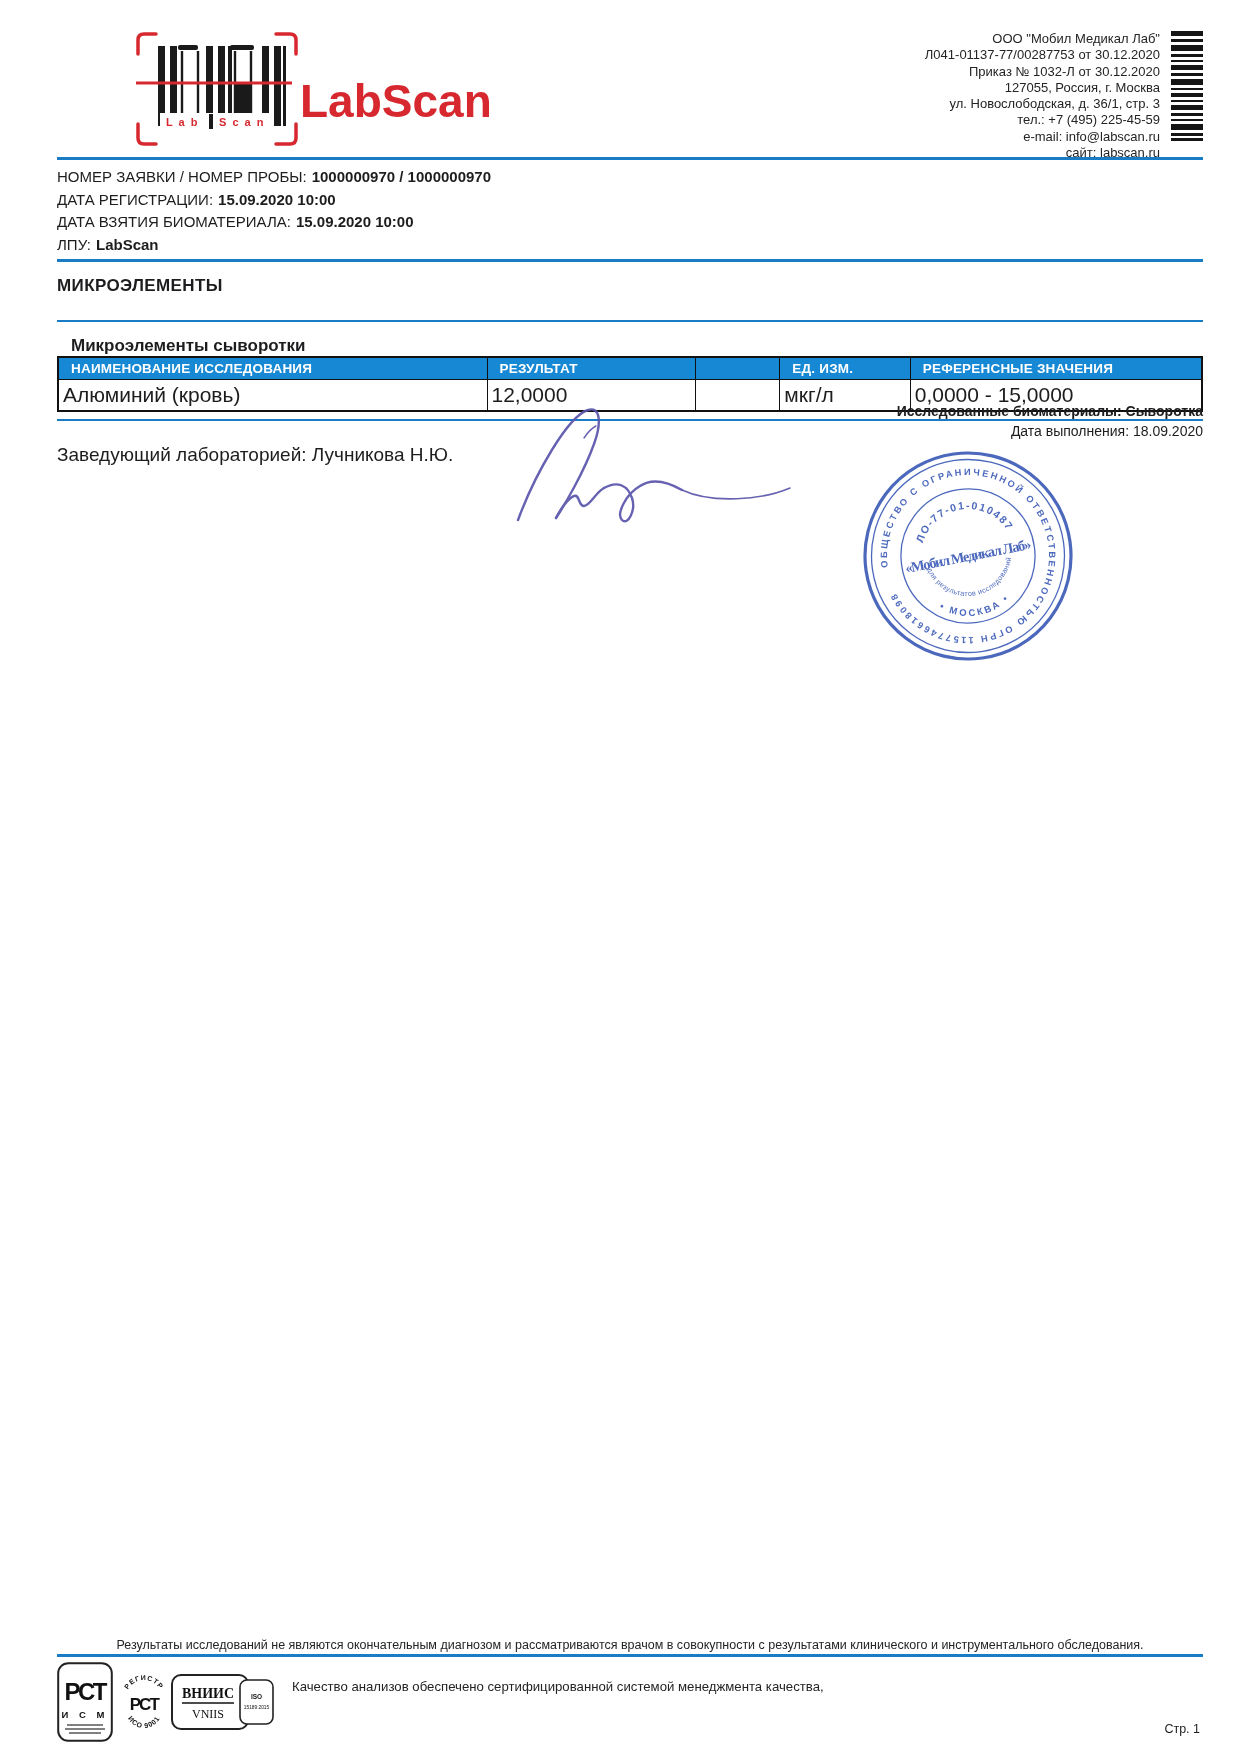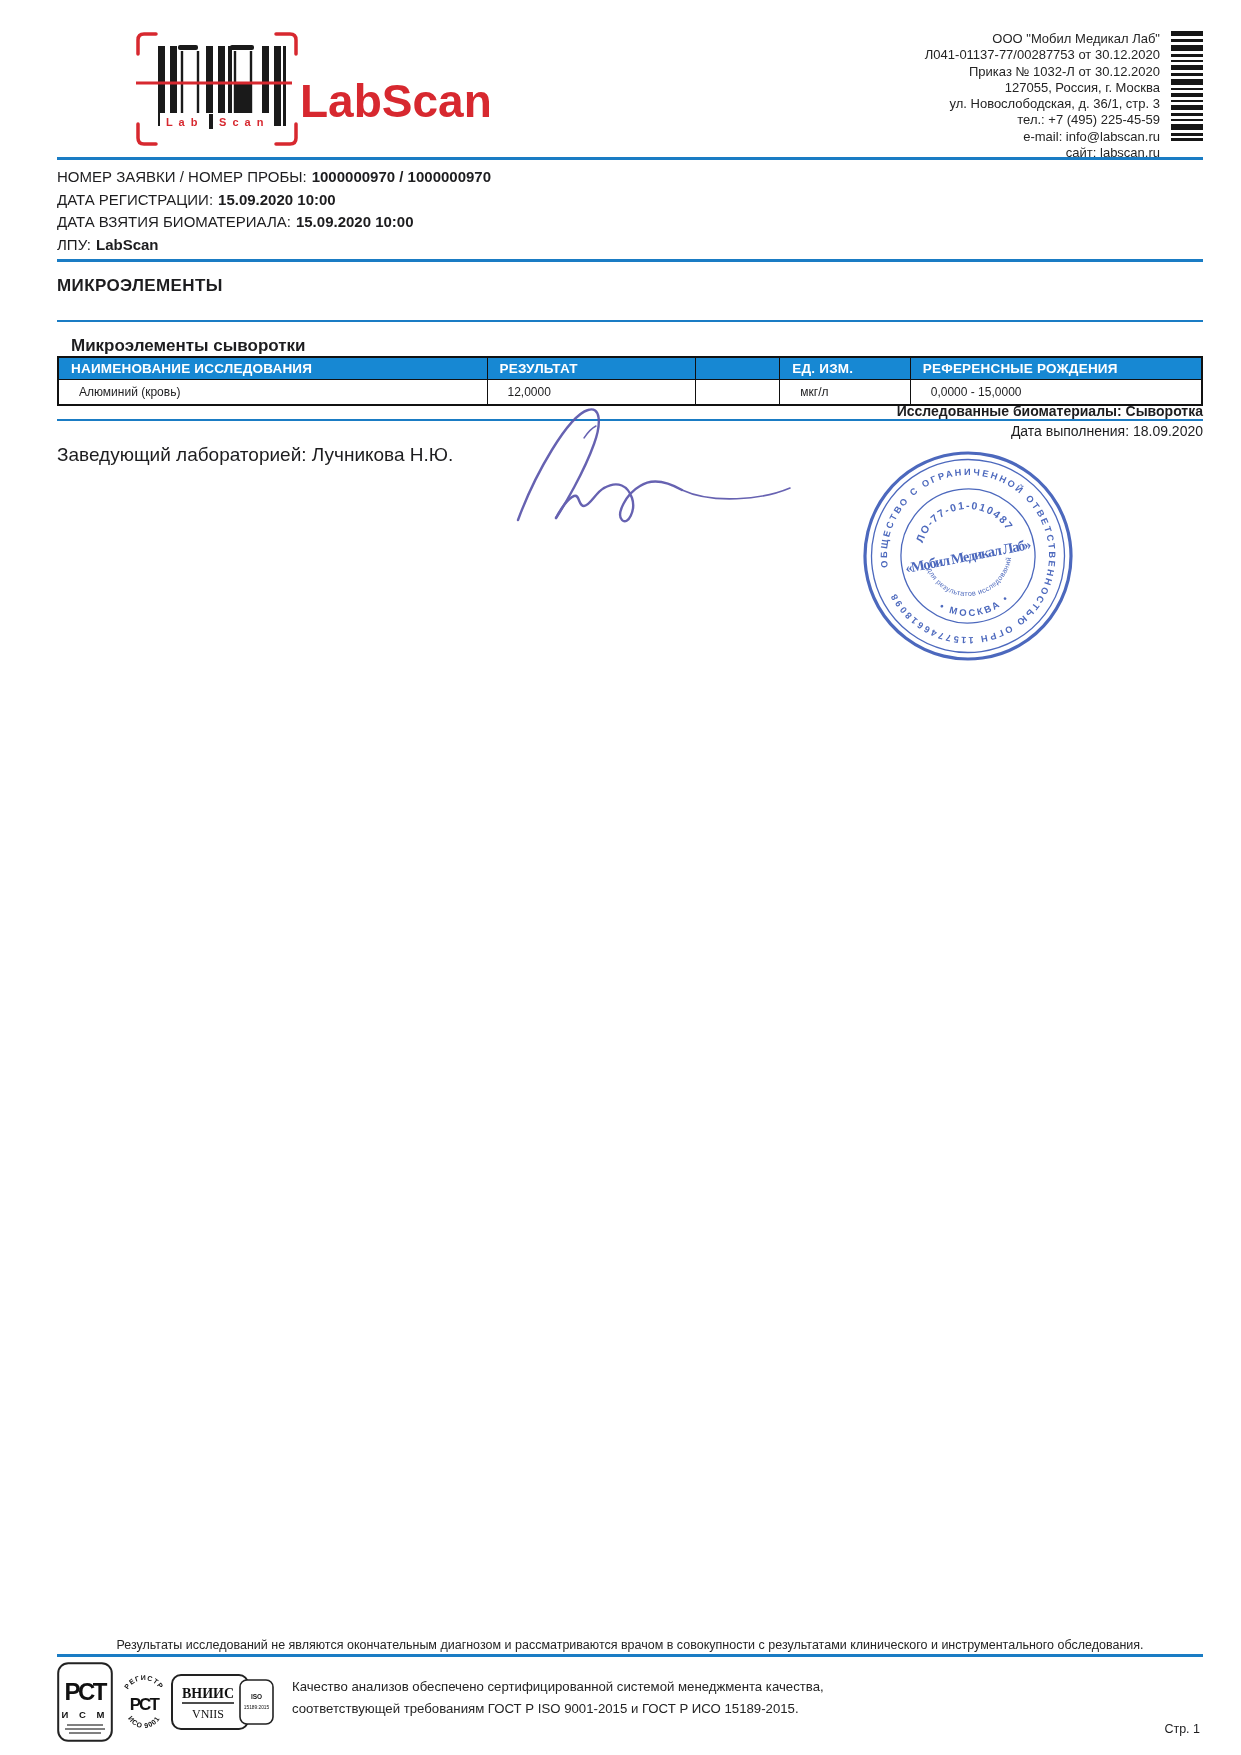--- a/index.html
+++ b/index.html
@@ -18,21 +18,21 @@
   .info-line b{margin-left:5px;}
   
   .title{position:absolute;left:57px;top:276px;width:1146px;text-align:left;
     font-size:17px;font-weight:bold;letter-spacing:.4px;}
   .section-title{position:absolute;left:71px;top:336px;font-size:17px;font-weight:bold;}
   
   table.results{position:absolute;left:57px;top:356px;width:1146px;border-collapse:collapse;
     border:2.5px solid #111;table-layout:fixed;}
   table.results th{background:#1788d3;color:#fff;font-size:13.5px;font-weight:bold;
     text-align:left;padding:2px 12px;border:1.8px solid #111;height:17px;letter-spacing:.2px;}
-  table.results td{font-size:12px;padding:3px 20px;border:1.8px solid #111;height:18px;background:#fff;}
+  table.results td{font-size:21px;padding:3px 4px;border:1.8px solid #111;height:18px;background:#fff;}
   .right-note{position:absolute;right:38px;font-size:14px;color:#1d1d1f;}
   .sig-label{position:absolute;left:57px;top:444px;font-size:19px;}
   
   .disclaimer{position:absolute;left:57px;top:1638px;width:1146px;text-align:center;
     font-size:12.5px;color:#242424;}
   .quality{position:absolute;left:292px;top:1676px;font-size:13.2px;line-height:22px;color:#242424;}
   .page-num{position:absolute;right:41px;top:1722px;font-size:12.5px;}
   svg text{font-family:"Liberation Sans",sans-serif;}
   .serif{font-family:"Liberation Serif",serif;}
 </style>
@@ -147,21 +147,21 @@
         <col style="width:7.4%">
         <col style="width:11.4%">
         <col style="width:25.5%">
     </colgroup>
     <thead>
       <tr>
         <th>НАИМЕНОВАНИЕ ИССЛЕДОВАНИЯ</th>
         <th>РЕЗУЛЬТАТ</th>
         <th></th>
         <th>ЕД. ИЗМ.</th>
-        <th>РЕФЕРЕНСНЫЕ РОЖДЕНИЯ</th>
+        <th>РЕФЕРЕНСНЫЕ ЗНАЧЕНИЯ</th>
       </tr>
     </thead>
     <tbody>
       <tr>
         <td>Алюминий (кровь)</td>
         <td>12,0000</td>
         <td></td>
         <td>мкг/л</td>
         <td>0,0000 - 15,0000</td>
       </tr>
@@ -244,18 +244,17 @@
     <rect x="70" y="8" width="33" height="44" rx="7" fill="#fff" stroke="#222" stroke-width="1.6"></rect>
     <text x="38" y="26" text-anchor="middle" font-size="14" font-weight="bold" class="serif" fill="#111">ВНИИС</text>
     <line x1="12" y1="31" x2="64" y2="31" stroke="#111" stroke-width="1.4"></line>
     <text x="38" y="46" text-anchor="middle" font-size="12" class="serif" fill="#111">VNIIS</text>
     <text x="86.5" y="27" text-anchor="middle" font-size="6.5" font-weight="bold" fill="#111">ISO</text>
     <text x="86.5" y="37" text-anchor="middle" font-size="4.8" fill="#111">15189:2015</text>
   </svg>
 
   <div class="quality">
     <div>Качество анализов обеспечено сертифицированной системой менеджмента качества,</div>
-    <div>соответствующей требованиям ГОСТ Р ISO 9001-2015 и ГОСТ Р ИСО 15189-2015.</div>
   </div>
 
   <div class="page-num">Стр. 1</div>
 
 </div>
 
 </body></html>

